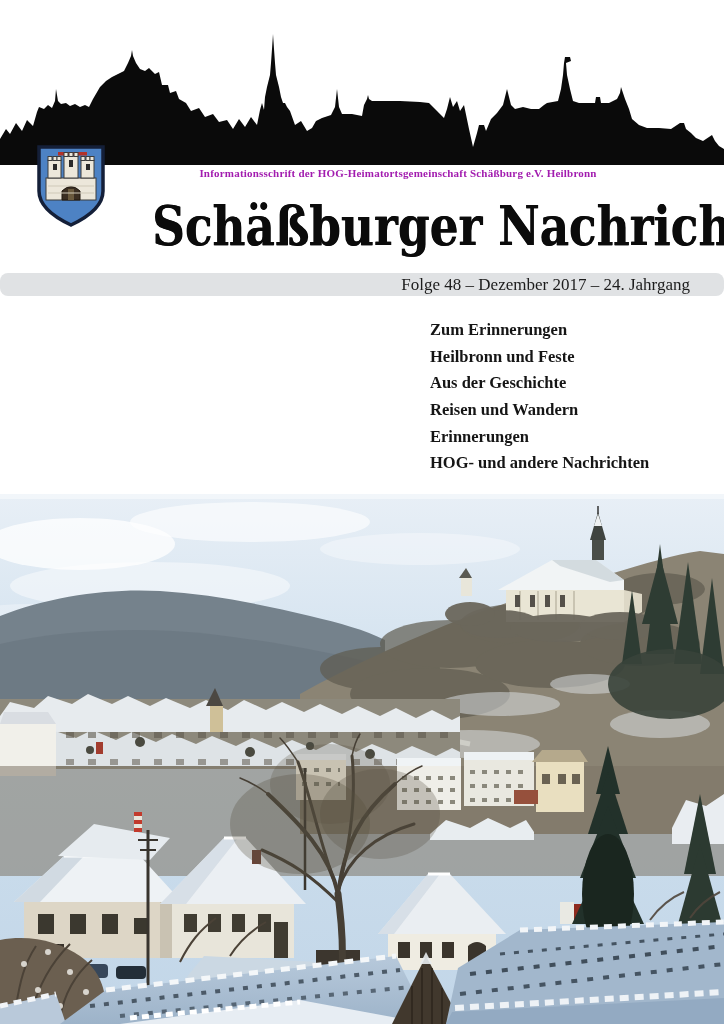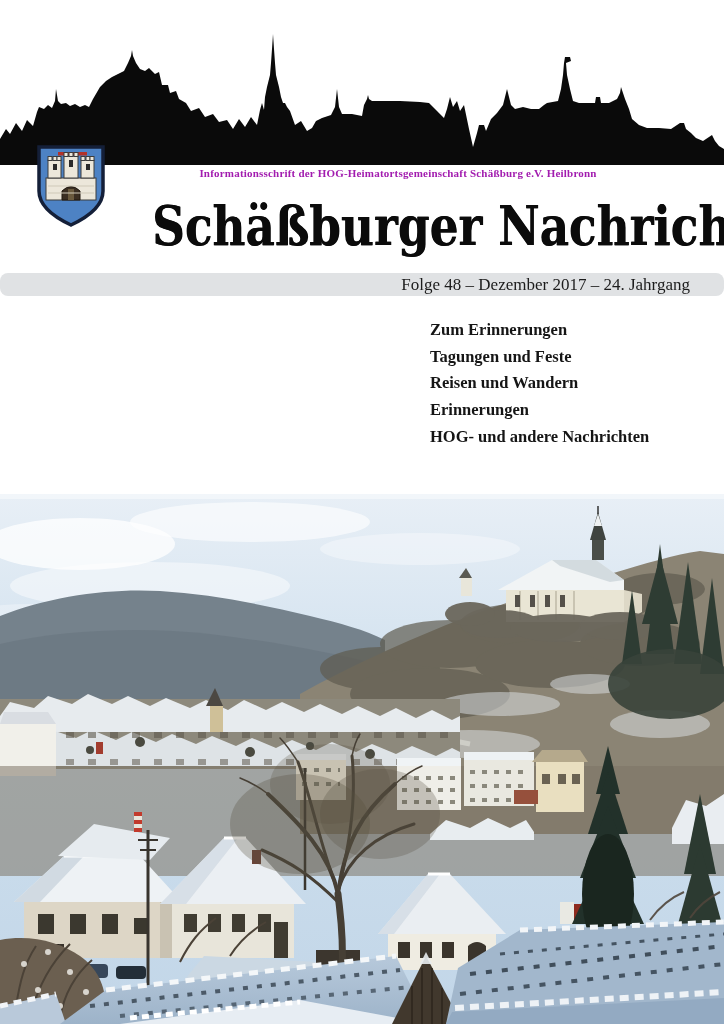--- a/index.html
+++ b/index.html
@@ -77,21 +77,22 @@
 </svg>
 
 <div id="publisher-line">Informationsschrift der HOG-Heimatortsgemeinschaft Schäßburg e.V. Heilbronn</div>
 <div id="magazine-title">Schäßburger Nachrichten</div>
 <div id="issue-band">
   <span id="issue-line">Folge 48 – Dezember 2017 – 24. Jahrgang</span>
 </div>
 
 <ul id="toc">
   <li>Zum Erinnerungen</li>
-  <li>Tagungen und Feste</li>
+  <li>Heilbronn und Feste</li>
+  <li>Aus der Geschichte</li>
   <li>Reisen und Wandern</li>
   <li>Erinnerungen</li>
   <li>HOG- und andere Nachrichten</li>
 </ul>
 
 <svg id="cover-photo" viewBox="0 0 724 530" preserveAspectRatio="none">
   <defs>
     <linearGradient id="skyGrad" x1="0" y1="0" x2="0" y2="1">
       <stop offset="0" stop-color="#e8eff6"></stop>
         <stop offset="0.4" stop-color="#cfe0ee"></stop>

